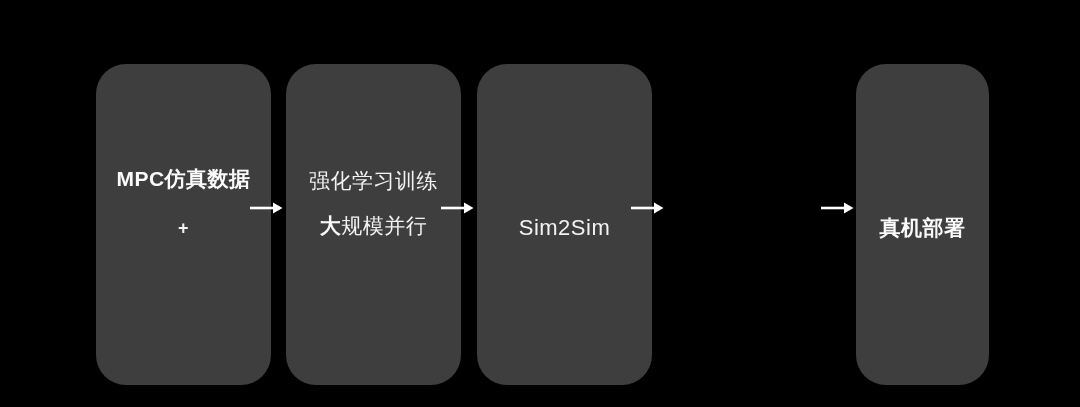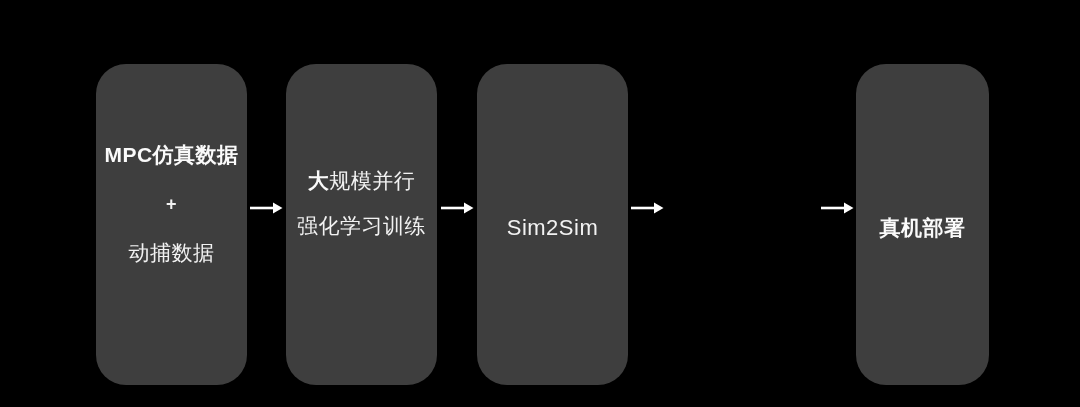--- a/index.html
+++ b/index.html
@@ -18,21 +18,21 @@
     position: relative;
     width: 1080px;
     height: 407px;
     background: var(--bg);
     overflow: hidden;
   }
   .flow-box {
     position: absolute;
     top: 64px;
     height: 321px;
-    width: 151px;
+    width: 175px;
     background: var(--box-fill);
     border-radius: 30px;
     display: flex;
     align-items: center;
     justify-content: center;
   }
   .box-1 { left: 96px; }
   .box-2 { left: 286px; }
   .box-3 { left: 477px; }
   .box-4 { left: 666px; width: 152px; }
@@ -71,35 +71,34 @@
 </style>
 </head>
 <body>
 
 <div class="canvas">
 
   <div class="flow-box box-1">
     <div class="box-text">
       <span class="line-bold">MPC仿真数据</span>
       <span class="plus-line">+</span>
-      <span>动捕数据</span>
     </div>
   </div>
 
   <div class="flow-arrow arrow-1">
     <svg viewBox="0 0 34 14" aria-hidden="true">
       <line x1="1" y1="7" x2="25" y2="7" stroke-width="2.6"></line>
       <polygon points="24,1.6 33.5,7 24,12.4"></polygon>
     </svg>
   </div>
 
   <div class="flow-box box-2">
     <div class="box-text">
+      <span>强化学习训练</span>
       <span><span class="lead-bold">大</span><span>规模并行</span></span>
-      <span>强化学习训练</span>
     </div>
   </div>
 
   <div class="flow-arrow arrow-2">
     <svg viewBox="0 0 34 14" aria-hidden="true">
       <line x1="1" y1="7" x2="25" y2="7" stroke-width="2.6"></line>
       <polygon points="24,1.6 33.5,7 24,12.4"></polygon>
     </svg>
   </div>
 

